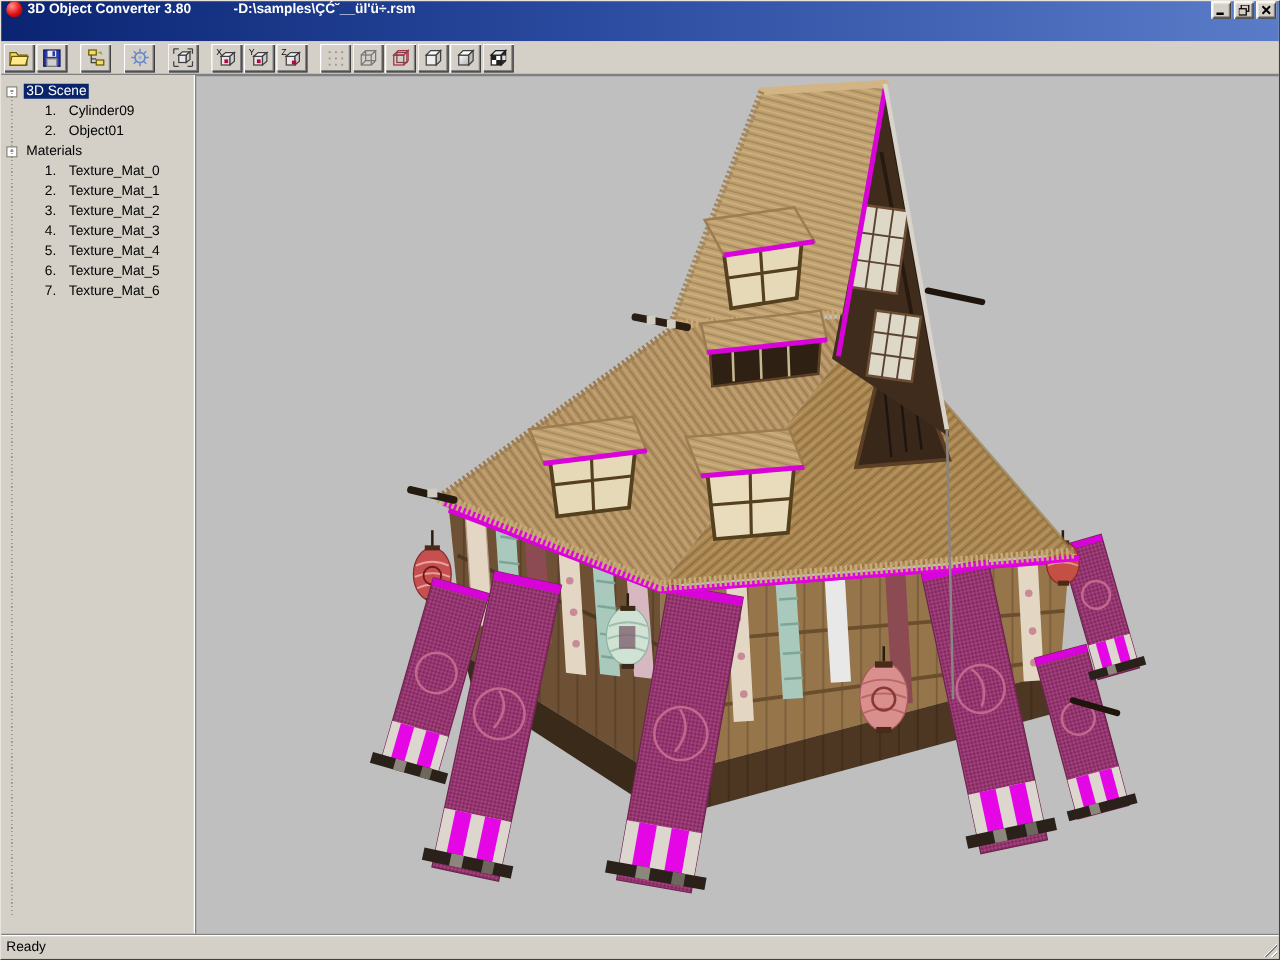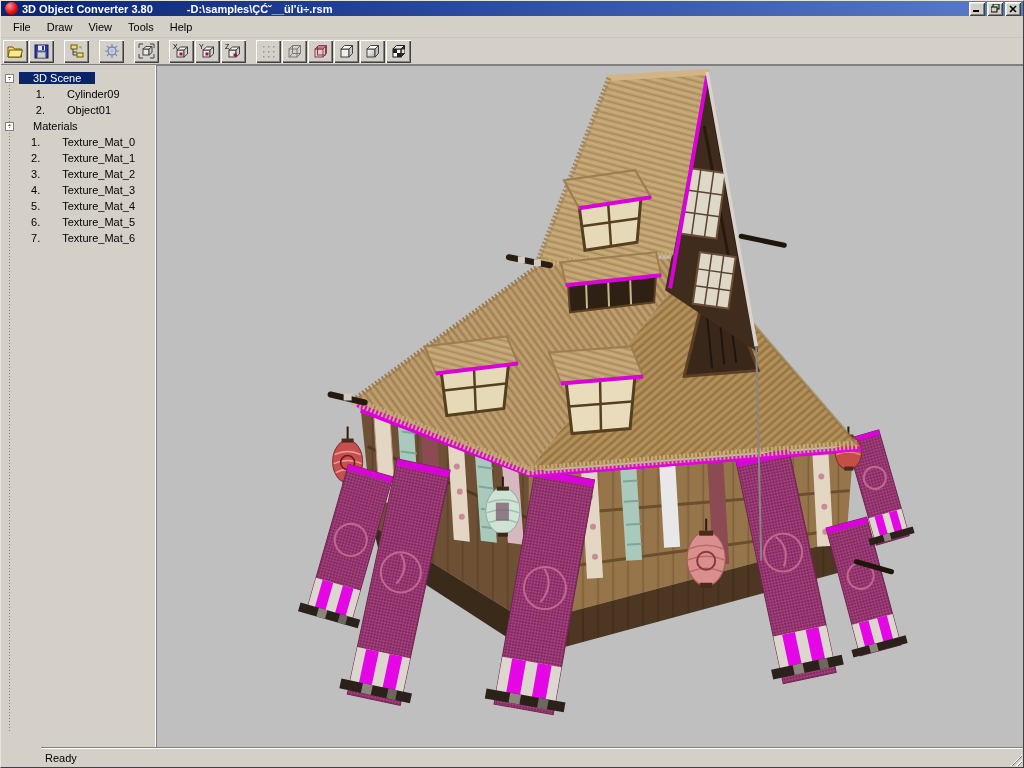--- a/index.html
+++ b/index.html
@@ -4,22 +4,22 @@
 <style>
   * { margin:0; padding:0; box-sizing:border-box; }
   html,body { width:1024px; height:768px; overflow:hidden; }
   body { font-family:"Liberation Sans", sans-serif; font-size:11px; background:#d4d0c8; }
 
   .window { width:1024px; height:768px; display:flex; flex-direction:column;
             border-left:1px solid #e8e4dc; border-top:1px solid #e8e4dc;
             border-right:1px solid #404040; border-bottom:1px solid #404040; }
 
   
-  .titlebar { height:15px; background:linear-gradient(90deg,#0a2472 0%, #2a4a9f 45%, #5a7cc8 100%);
-              display:flex; align-items:center; padding:0 2px; color:#fff; flex:0 0 auto; }
+  .titlebar { height:32px; background:linear-gradient(90deg,#0a2472 0%, #2a4a9f 45%, #5a7cc8 100%);
+              display:flex; align-items:flex-start; padding:0 2px; color:#fff; flex:0 0 auto; }
   .app-icon { width:13px; height:13px; border-radius:50%;
               background:radial-gradient(circle at 35% 30%, #ff9090, #e01010 55%, #700000);
               margin:0 4px 0 2px; flex:0 0 auto; }
   .title-text { font-weight:bold; font-size:11px; white-space:pre; }
   .title-path { font-weight:bold; font-size:11px; margin-left:34px; white-space:pre; }
   .tb-spacer { flex:1; }
   .tb-btn { width:16px; height:14px; background:#d4d0c8; margin-left:2px;
             display:flex; align-items:center; justify-content:center;
             box-shadow: inset 1px 1px #fff, inset -1px -1px #404040, inset 2px 2px #ece9e2, inset -2px -2px #808080;
             color:#000; font-size:9px; font-weight:bold; line-height:1; }
@@ -46,31 +46,31 @@
   .splitter { width:5px; background:#d4d0c8; border-right:1px solid #fff; flex:0 0 auto; cursor:ew-resize; }
   .viewport { flex:1; background:#bfbfbf; position:relative;
               border-top:1px solid #808080; border-left:1px solid #808080; }
   .viewport svg { position:absolute; left:0; top:0; width:100%; height:100%; }
 
   
   .trow { height:16px; display:flex; align-items:center; white-space:nowrap; }
   .texpand { width:9px; height:9px; background:#fff; border:1px solid #848078; color:#000;
              font-size:9px; line-height:7px; text-align:center; margin-right:5px; flex:0 0 auto;
              font-family:"Liberation Mono", monospace; }
-  .tlabel { padding:0 14px; }
+  .tlabel { padding:0 2px; }
   .tlabel.selected { background:#0a246a; color:#fff; }
   .tchild { padding-left:24px; }
   .tnum { display:inline-block; width:16px; text-align:right; margin-right:8px; }
   .tguide { position:absolute; left:8px; top:14px; bottom:14px; width:1px;
             background-image:repeating-linear-gradient(to bottom,#808080 0 1px,transparent 1px 3px); }
 
   
   .statusbar { height:20px; background:#d4d0c8; border-top:1px solid #808080;
                box-shadow: inset 0 1px 0 #fff; display:flex; align-items:center;
-               padding-left:4px; flex:0 0 auto; position:relative;margin-left:40px; }
+               padding-left:4px; flex:0 0 auto; position:relative; }
   .grip { position:absolute; right:1px; bottom:1px; width:13px; height:13px;
           background:repeating-linear-gradient(135deg, transparent 0 2px, #fff 2px 3px, #808080 3px 4px);
           clip-path:polygon(100% 0, 100% 100%, 0 100%); }
 </style>
 </head>
 <body>
 
 <div class="window">
 
   <div class="titlebar">
@@ -89,27 +89,20 @@
         <rect x="0" y="3" width="6" height="5" fill="#d4d0c8" stroke="#000"></rect>
       </svg>
     </div>
     <div class="tb-btn">
       <svg width="8" height="8">
         <path d="M1,1 L7,7 M7,1 L1,7" stroke="#000" stroke-width="1.6"></path>
       </svg>
     </div>
   </div>
 
-  <div class="menubar">
-    <span class="menu-item">File</span>
-    <span class="menu-item">Draw</span>
-    <span class="menu-item">View</span>
-    <span class="menu-item">Tools</span>
-    <span class="menu-item">Help</span>
-  </div>
 
   <div class="toolbar">
     <div class="tool-btn">
       <svg width="17" height="14">
         <path d="M1,3 h5 l1.5,2 h7 v8 h-13.5z" fill="#f2dd7a" stroke="#6b5a00"></path>
         <path d="M2.5,6 h13 l-2,7 h-12.5z" fill="#ffe98c" stroke="#6b5a00"></path>
       </svg>
     </div>
     <div class="tool-btn">
       <svg width="15" height="15">

